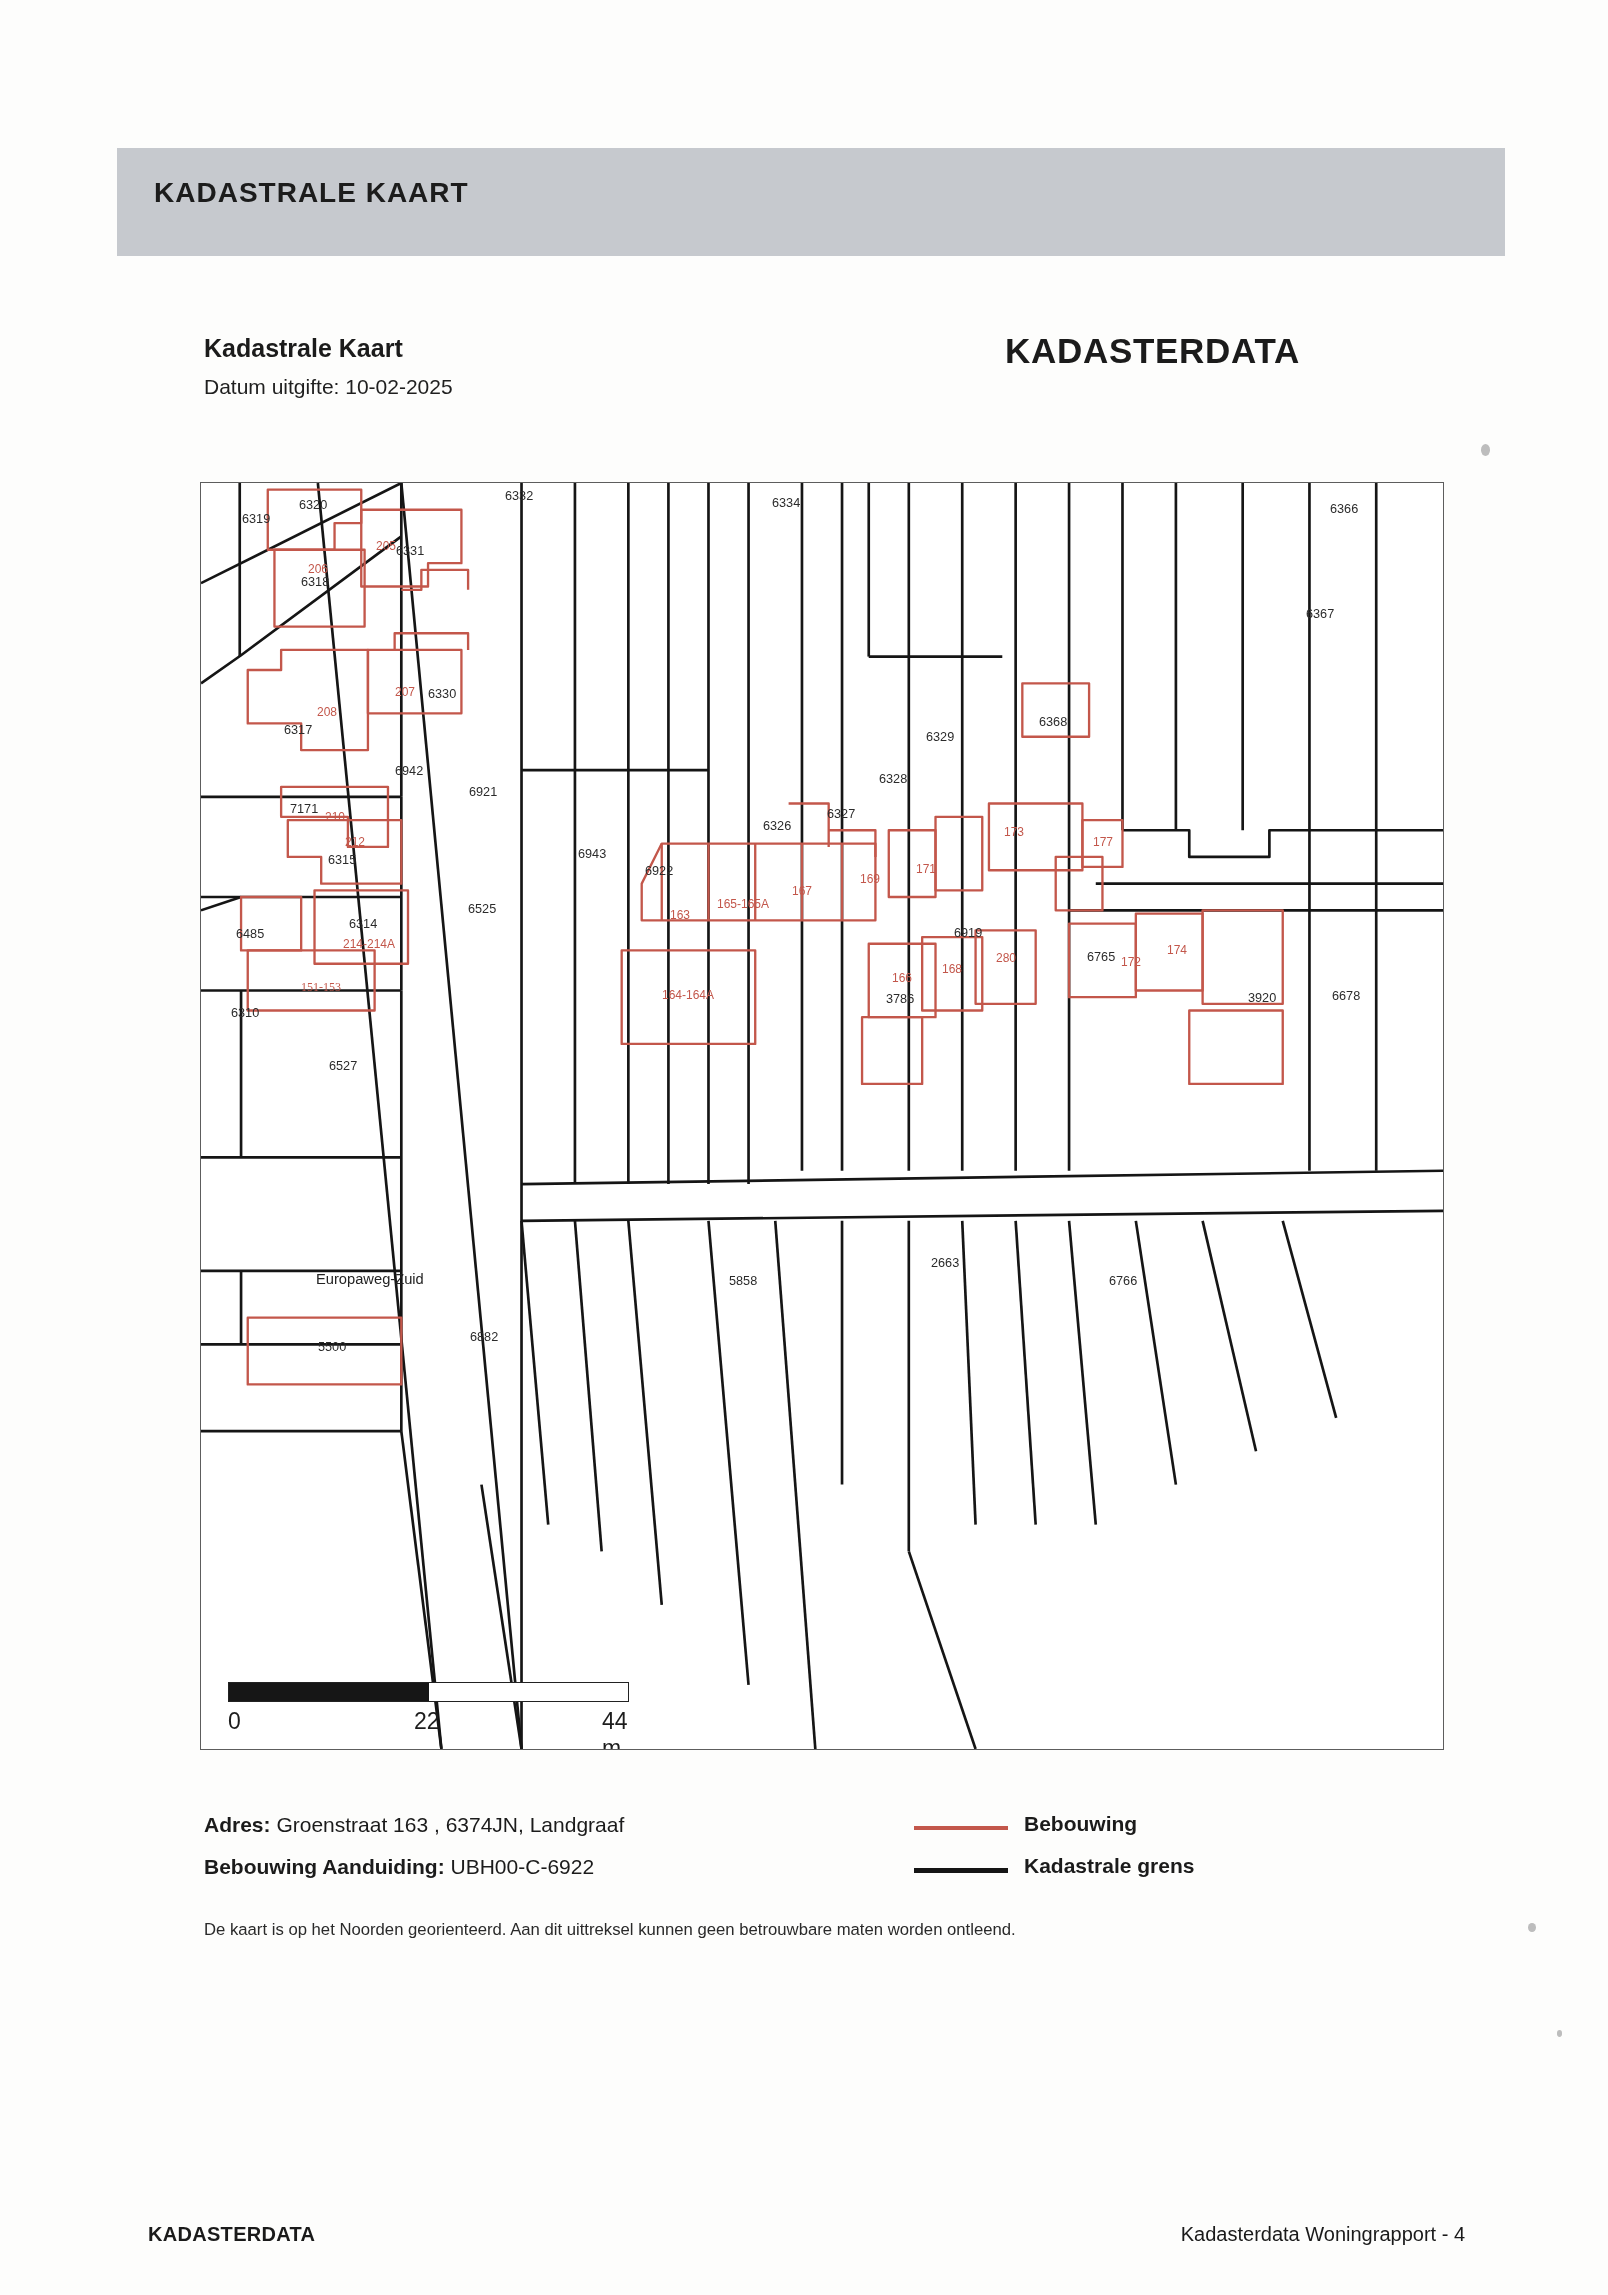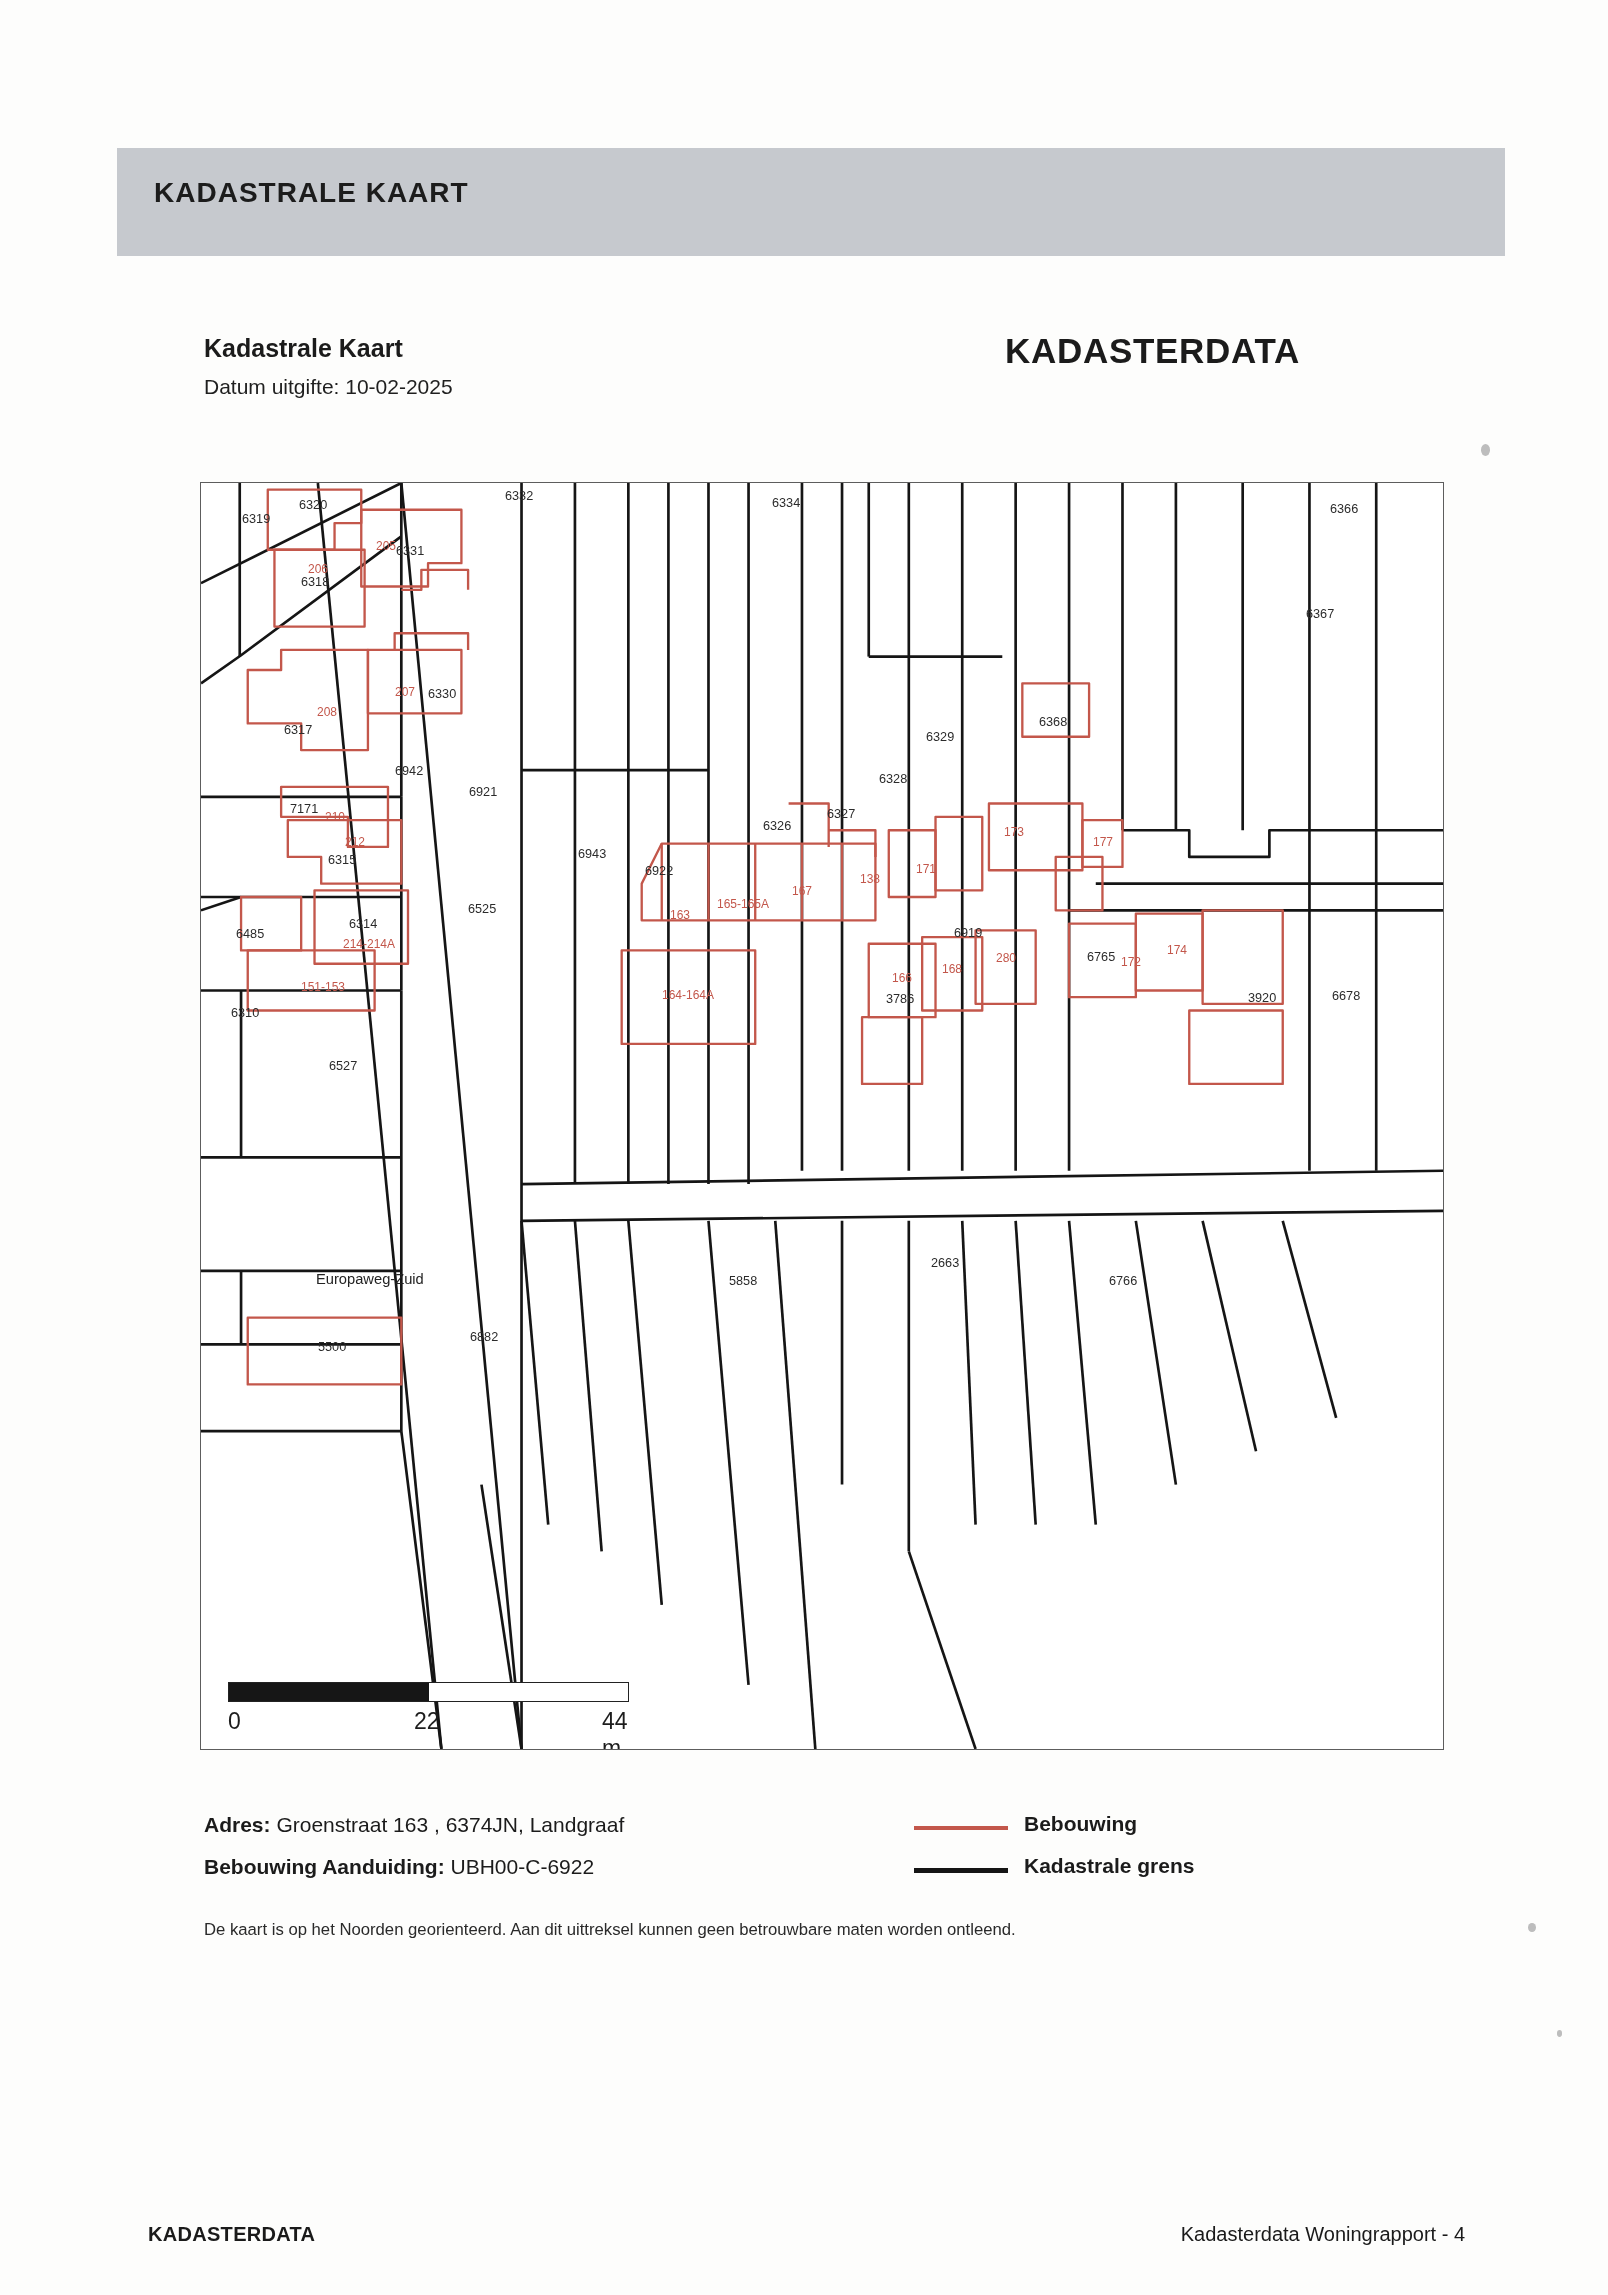--- a/index.html
+++ b/index.html
@@ -372,25 +372,25 @@
       <div class="lbl" style="left:269px; top:847px;">6882</div>
       <div class="lbl" style="left:117px; top:857px;">5500</div>
 
       <div class="lbl red" style="left:175px; top:56px;">205</div>
       <div class="lbl red" style="left:107px; top:79px;">206</div>
       <div class="lbl red" style="left:194px; top:202px;">207</div>
       <div class="lbl red" style="left:116px; top:222px;">208</div>
       <div class="lbl red" style="left:124px; top:327px;">210</div>
       <div class="lbl red" style="left:144px; top:352px;">212</div>
       <div class="lbl red" style="left:142px; top:454px;">214-214A</div>
-      <div class="lbl red" style="left:100px; top:497px;">151-153</div>
+      <div class="lbl red" style="left:100px; top:497px;font-family:Liberation Serif, serif;">151-153</div>
       <div class="lbl red" style="left:469px; top:425px;">163</div>
       <div class="lbl red" style="left:516px; top:414px;">165-165A</div>
       <div class="lbl red" style="left:591px; top:401px;">167</div>
-      <div class="lbl red" style="left:659px; top:389px;">138</div>
+      <div class="lbl red" style="left:659px; top:389px;">169</div>
       <div class="lbl red" style="left:715px; top:379px;">171</div>
       <div class="lbl red" style="left:803px; top:342px;">173</div>
       <div class="lbl red" style="left:892px; top:352px;">177</div>
       <div class="lbl red" style="left:461px; top:505px;">164-164A</div>
       <div class="lbl red" style="left:691px; top:488px;">166</div>
       <div class="lbl red" style="left:741px; top:479px;">168</div>
       <div class="lbl red" style="left:795px; top:468px;">280</div>
       <div class="lbl red" style="left:920px; top:472px;">172</div>
       <div class="lbl red" style="left:966px; top:460px;">174</div>
     </div>

